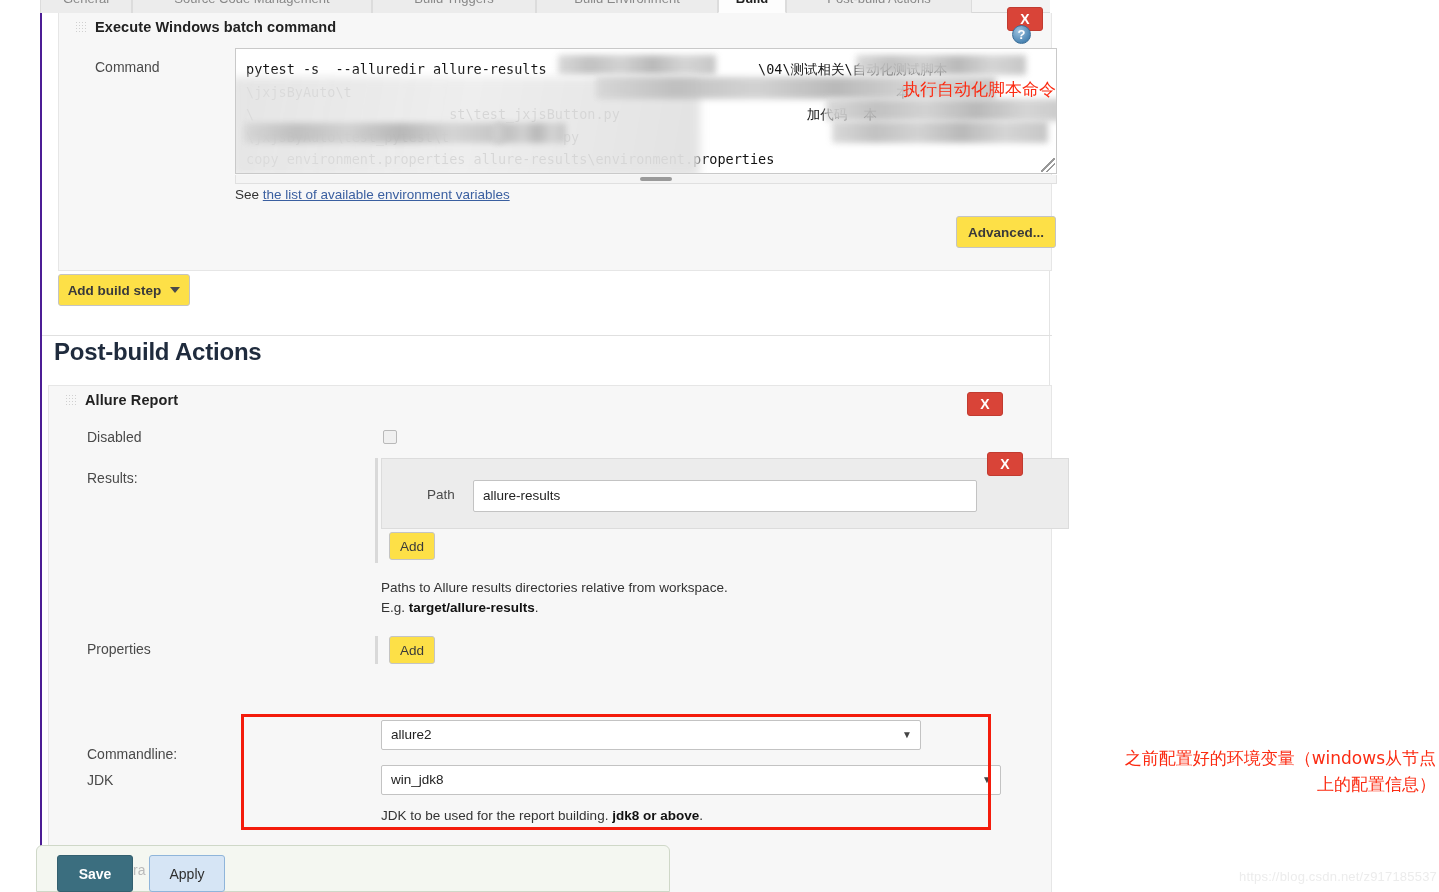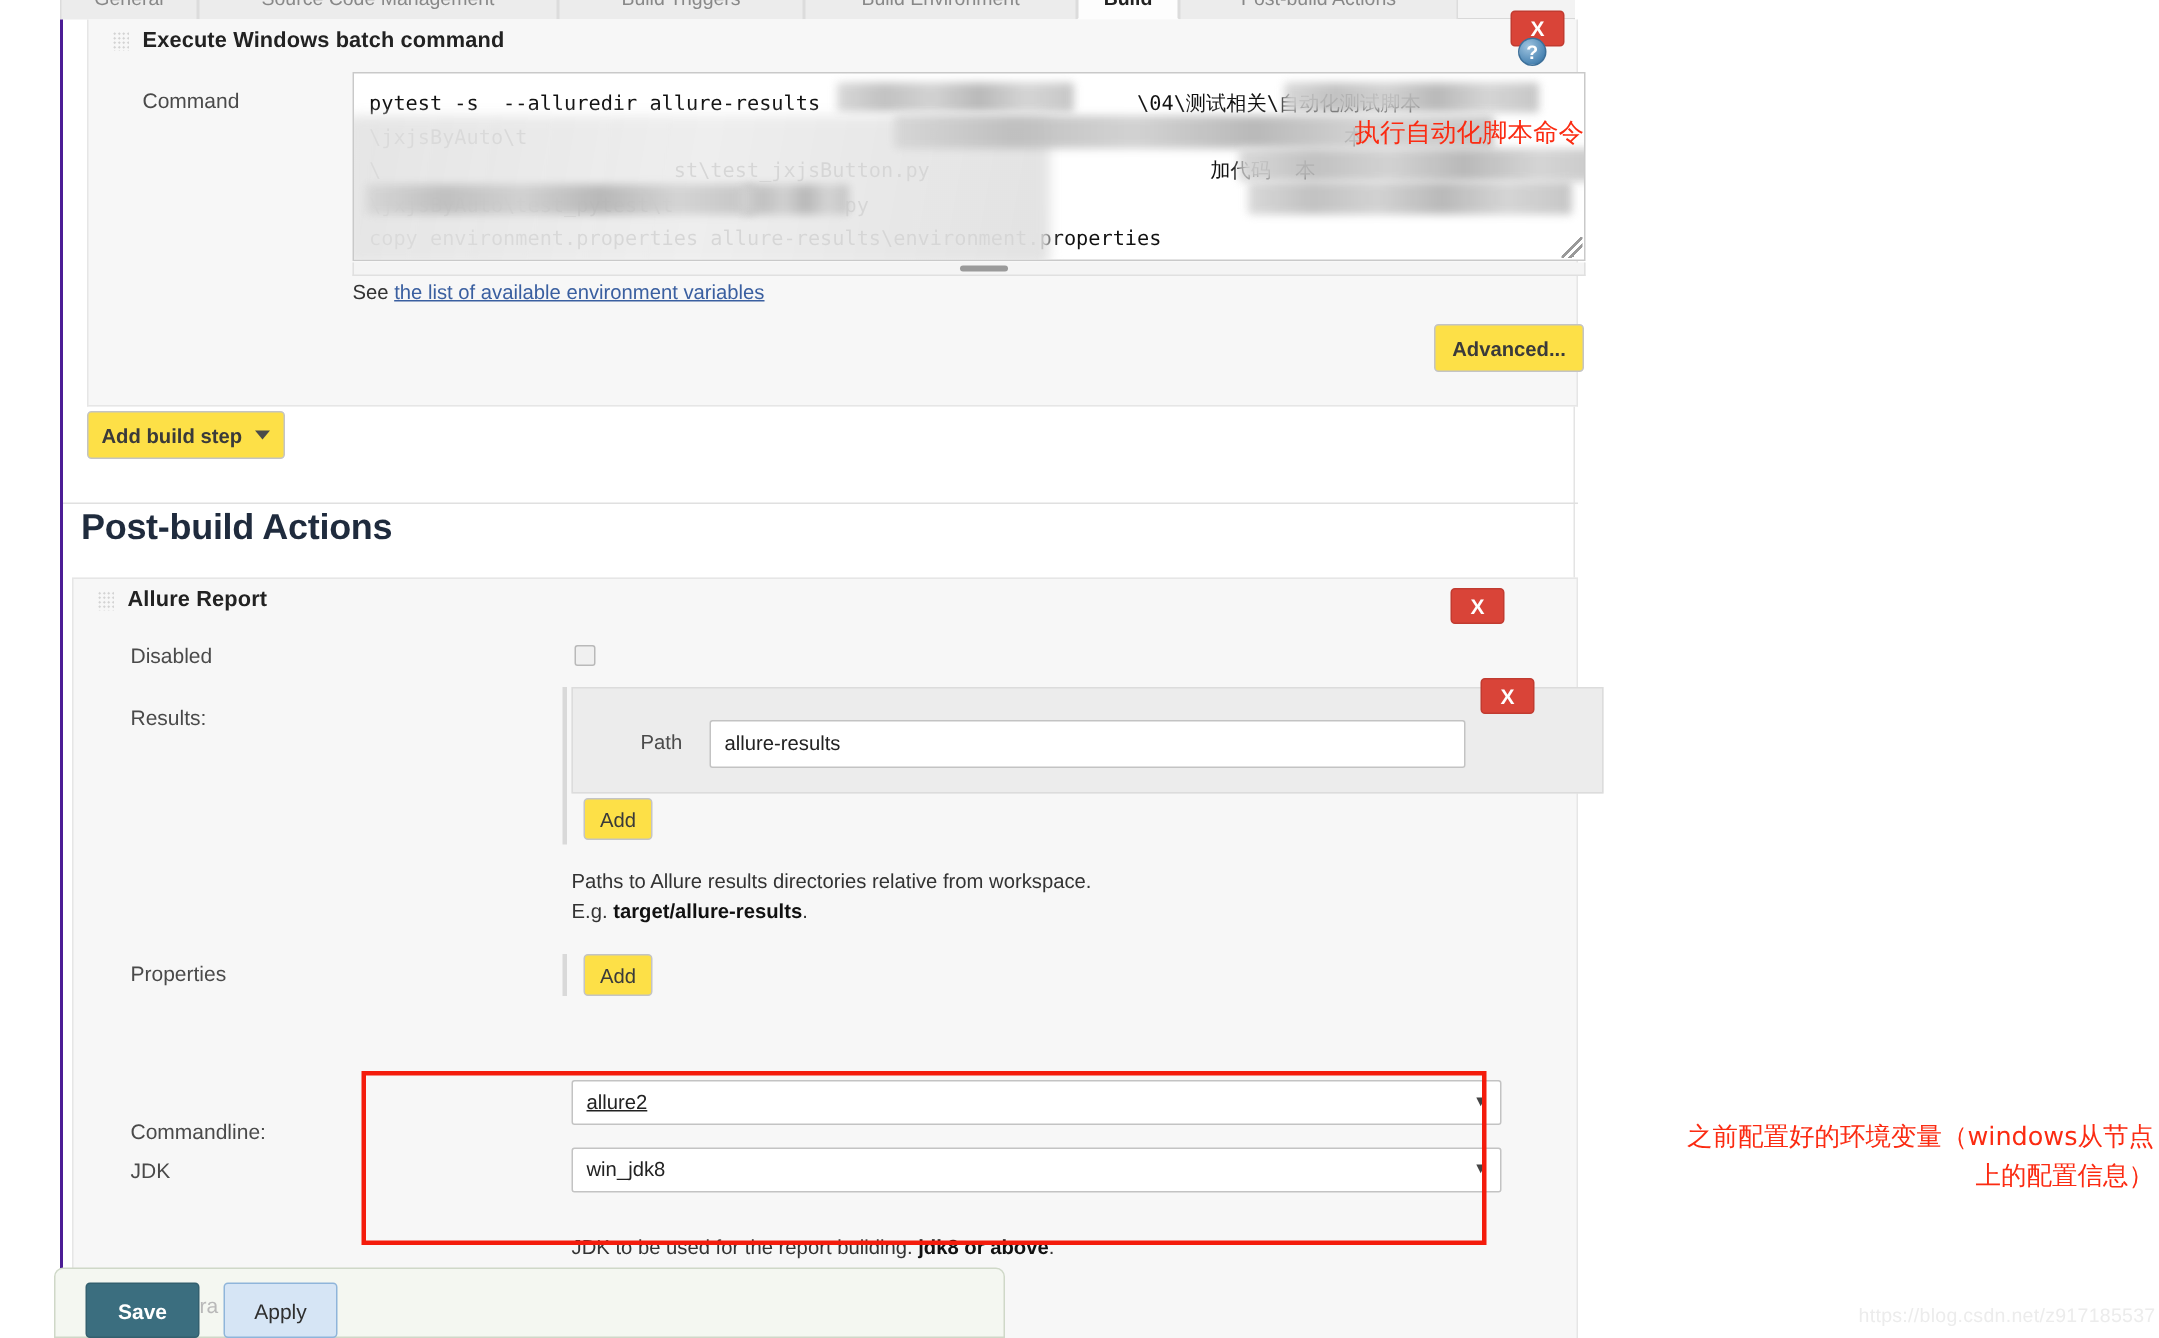--- a/index.html
+++ b/index.html
@@ -321,32 +321,32 @@
         <div class="helptext" style="left:316px; top:192px; width:600px;">
           <div>Paths to Allure results directories relative from workspace.</div>
           <div><span>E.g. </span><b>target/allure-results</b><span>.</span></div>
         </div>
 
         <div class="field-label" style="left:22px; top:255px;">Properties</div>
         <div style="position:absolute; left:310px; top:250px; width:3px; height:28px; background:#d9d9d9;"></div>
         <div class="btn plain" style="left:324px; top:250px; width:46px; height:28px;">Add</div>
 
         <div class="field-label" style="left:22px; top:360px;">Commandline:</div>
-        <div class="select" style="left:316px; top:334px; width:620px;text-decoration:underline;">
+        <div class="select" style="left:316px; top:334px; width:540px;">
           <span>allure2</span>
           <span class="arrow">▼</span>
         </div>
 
         <div class="field-label" style="left:22px; top:386px;">JDK</div>
         <div class="select" style="left:316px; top:379px; width:620px;">
           <span>win_jdk8</span>
           <span class="arrow">▼</span>
         </div>
 
-        <div class="helptext" style="left:316px; top:436px; width:600px;">
+        <div class="helptext" style="left:316px; top:420px; width:600px;">
           <span>JDK to be used for the report building. </span><b>jdk8 or above</b><span>.</span>
         </div>
 
         <div class="radio-row" style="left:316px; top:458px;">
           <span class="radio checked" style="left:0px; top:2px;"></span>
           <span style="position:absolute; left:22px; top:0px; white-space:nowrap;">For all builds</span>
         </div>
         <div class="radio-row" style="left:316px; top:482px;">
           <span class="radio" style="left:0px; top:2px;"></span>
           <span style="position:absolute; left:22px; top:0px; white-space:nowrap;">For all unstable builds</span>

